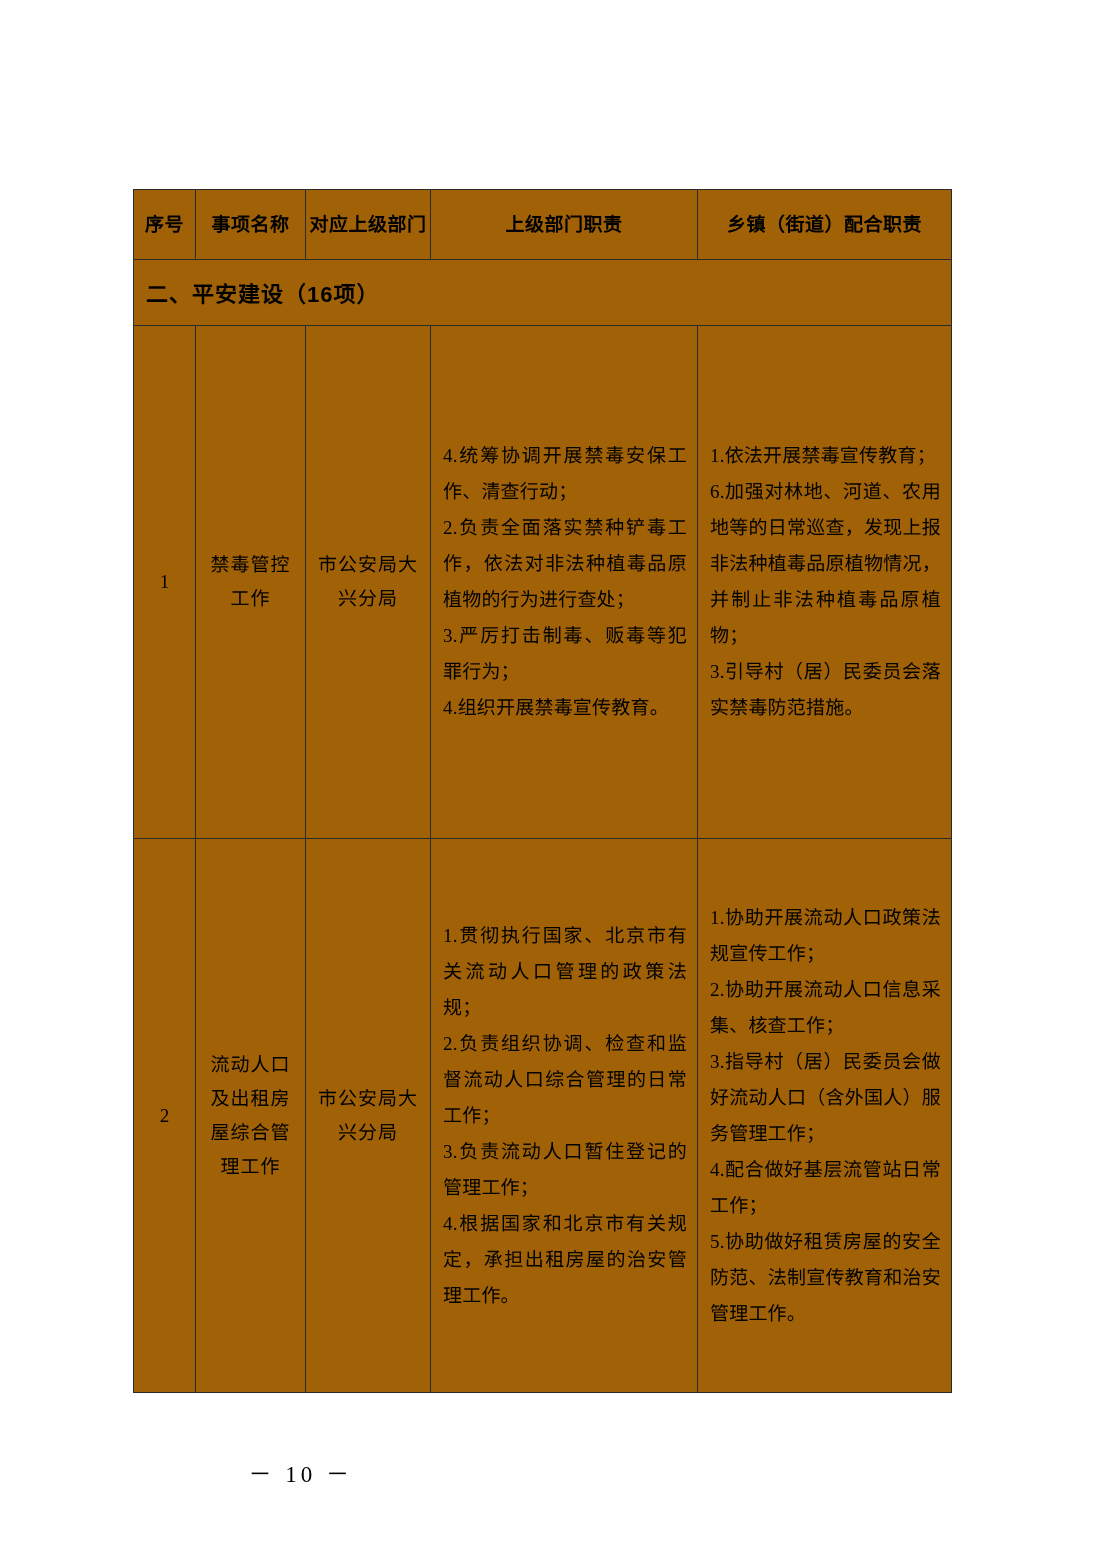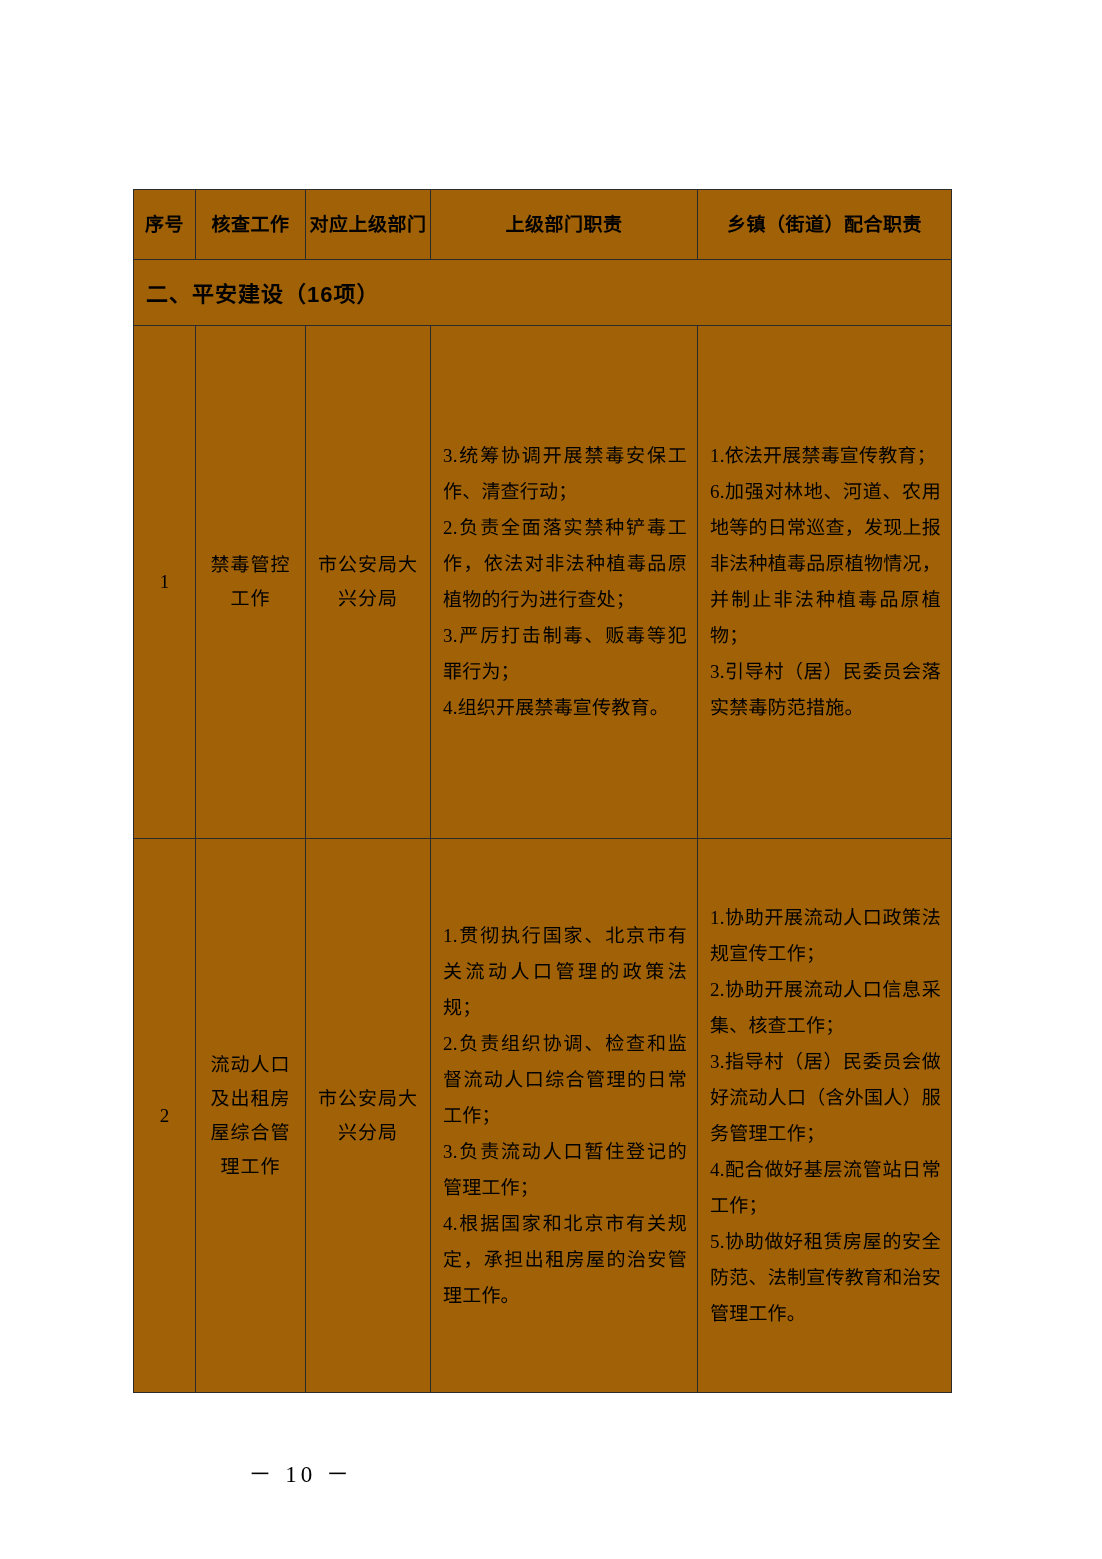--- a/index.html
+++ b/index.html
@@ -132,36 +132,36 @@
       <col class="c1">
         <col class="c2">
         <col class="c3">
         <col class="c4">
         <col class="c5">
     </colgroup>
     <tbody>
 
       <tr class="head-row">
         <td>序号</td>
-        <td>核查工作</td>
+        <td>事项名称</td>
         <td>对应上级部门</td>
         <td>上级部门职责</td>
         <td>乡镇（街道）配合职责</td>
       </tr>
 
       <tr class="section-row">
         <td colspan="5">二、平安建设（16项）</td>
       </tr>
 
       <tr class="data-row row-1">
         <td class="cell-index">1</td>
         <td class="cell-item">禁毒管控工作</td>
         <td class="cell-dept">市公安局大兴分局</td>
         <td class="cell-duty">
-            <p>3.统筹协调开展禁毒安保工作、清查行动；</p>
+            <p>4.统筹协调开展禁毒安保工作、清查行动；</p>
             <p>2.负责全面落实禁种铲毒工作，依法对非法种植毒品原植物的行为进行查处；</p>
             <p>3.严厉打击制毒、贩毒等犯罪行为；</p>
             <p>4.组织开展禁毒宣传教育。</p>
           </td>
         <td class="cell-coop">
             <p>1.依法开展禁毒宣传教育；</p>
             <p>6.加强对林地、河道、农用地等的日常巡查，发现上报非法种植毒品原植物情况，并制止非法种植毒品原植物；</p>
             <p>3.引导村（居）民委员会落实禁毒防范措施。</p>
           </td>
       </tr>

